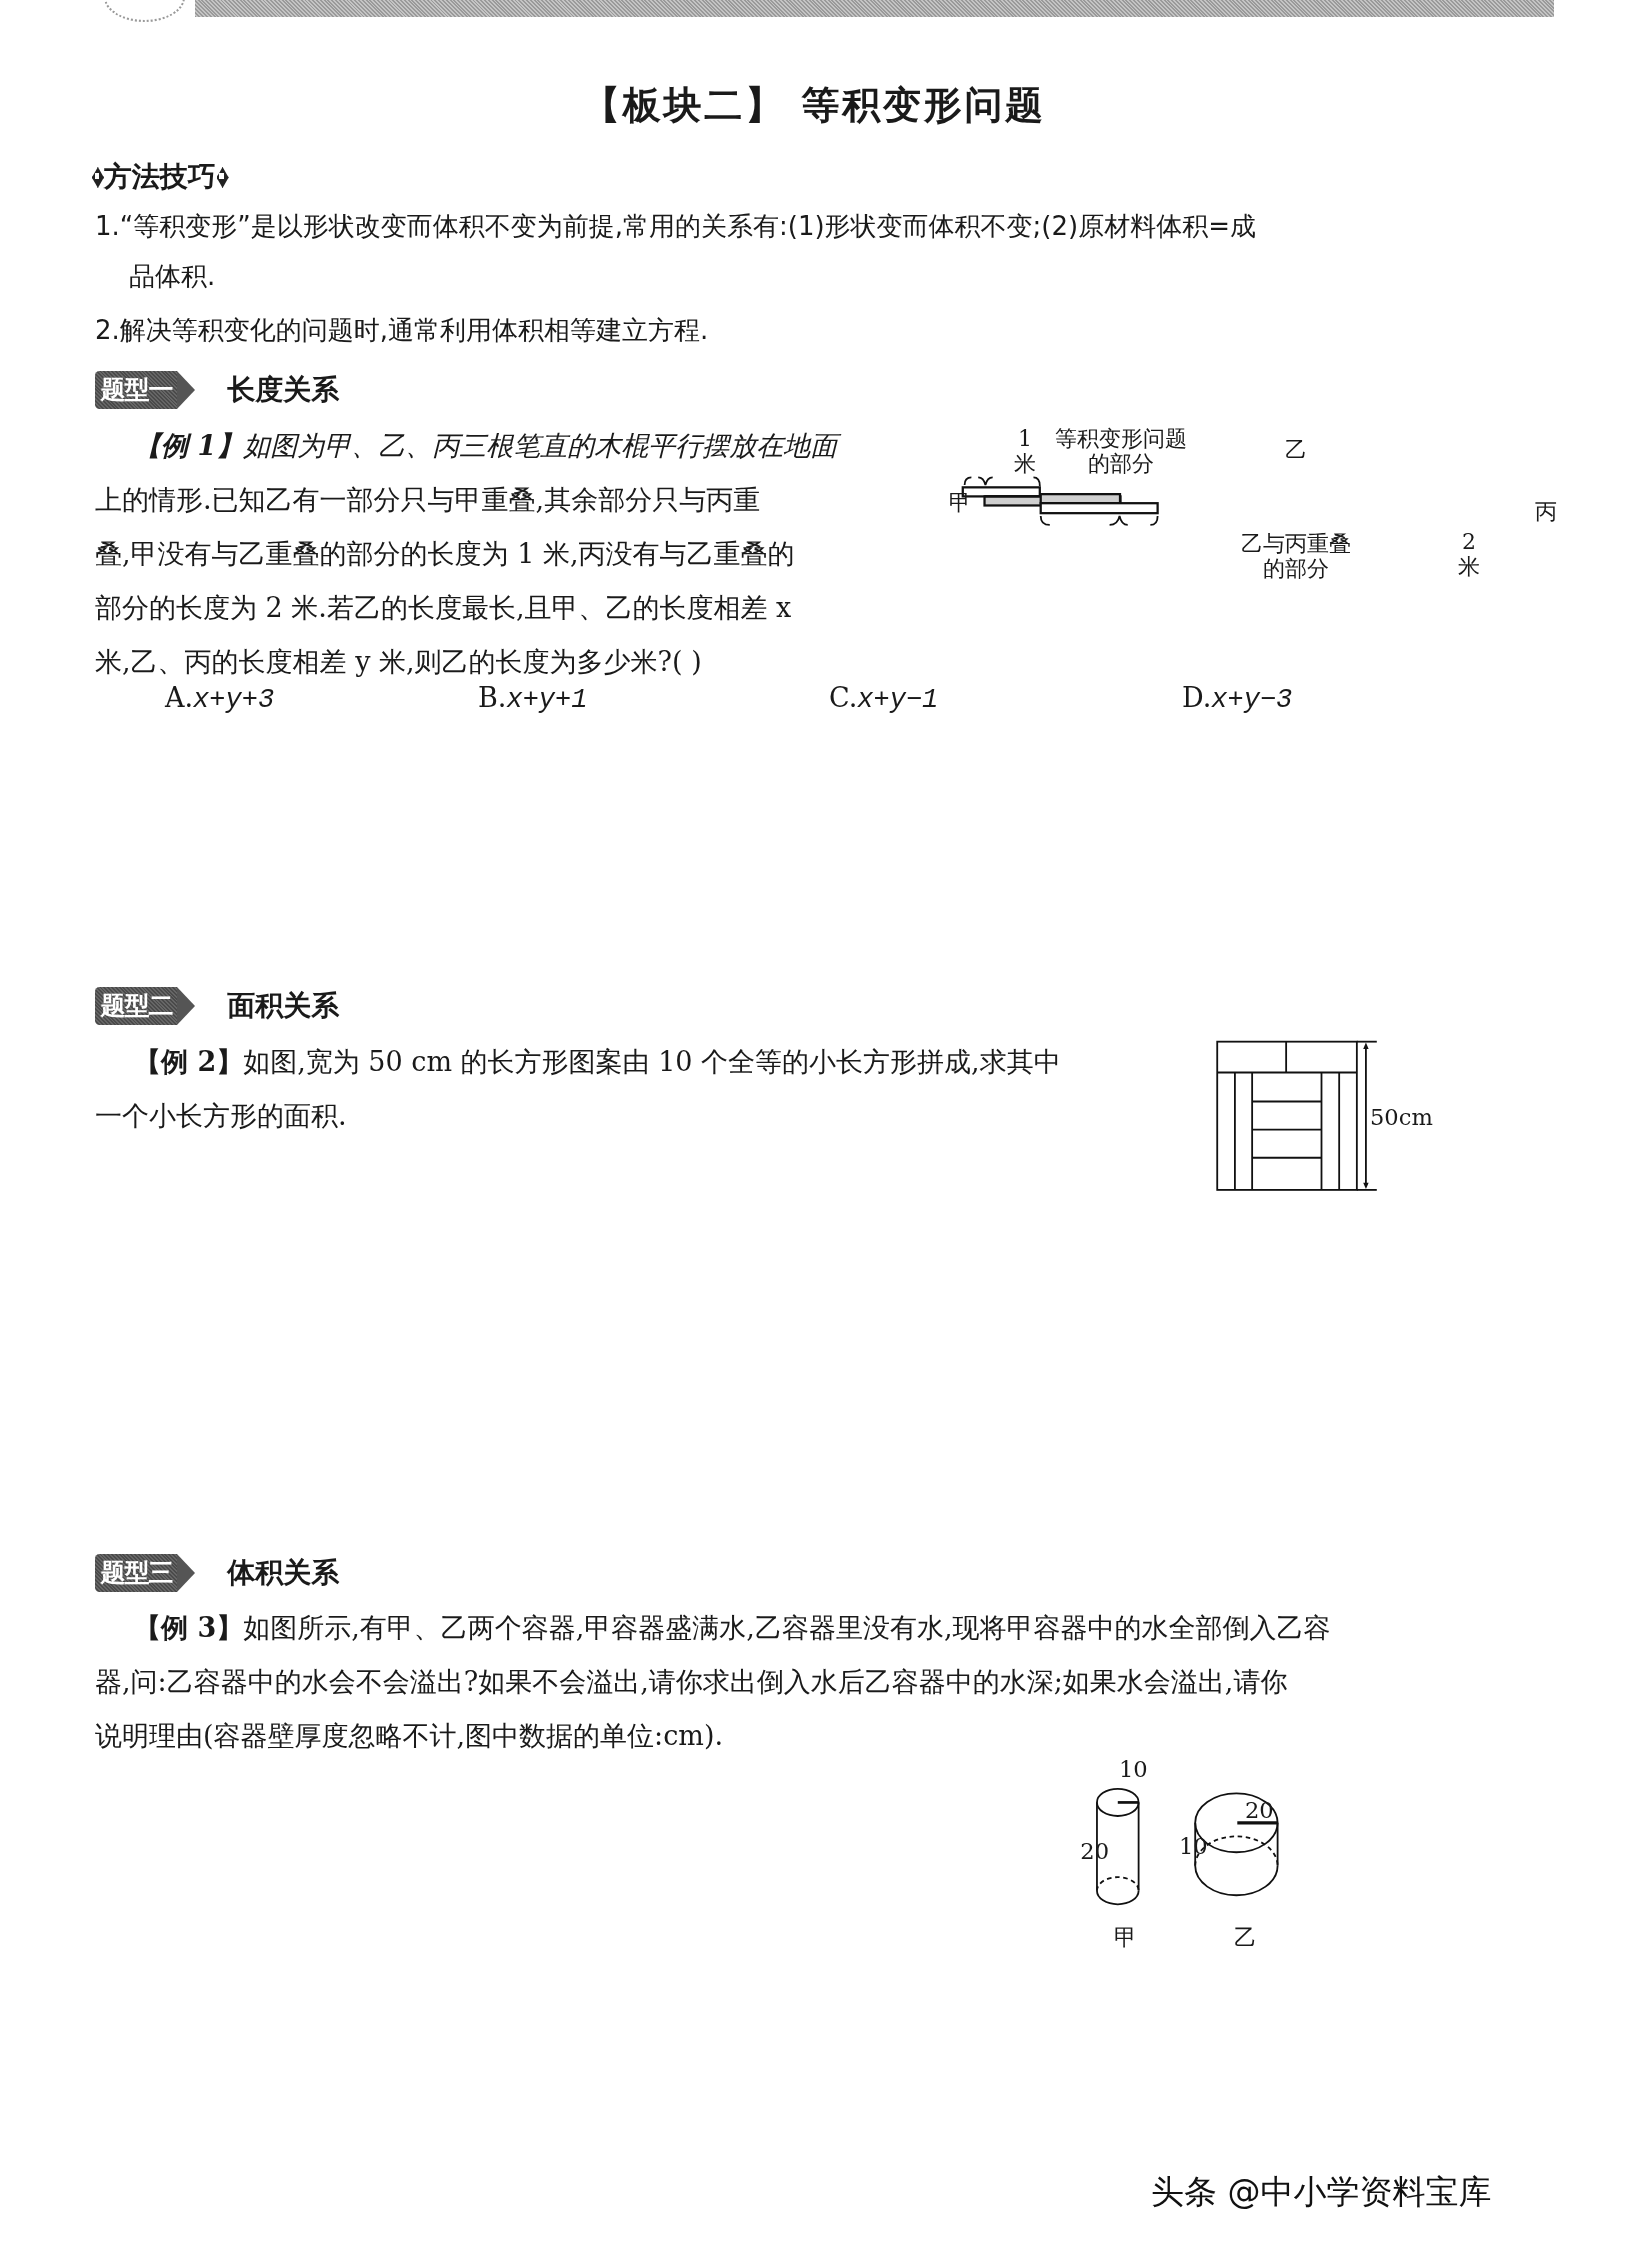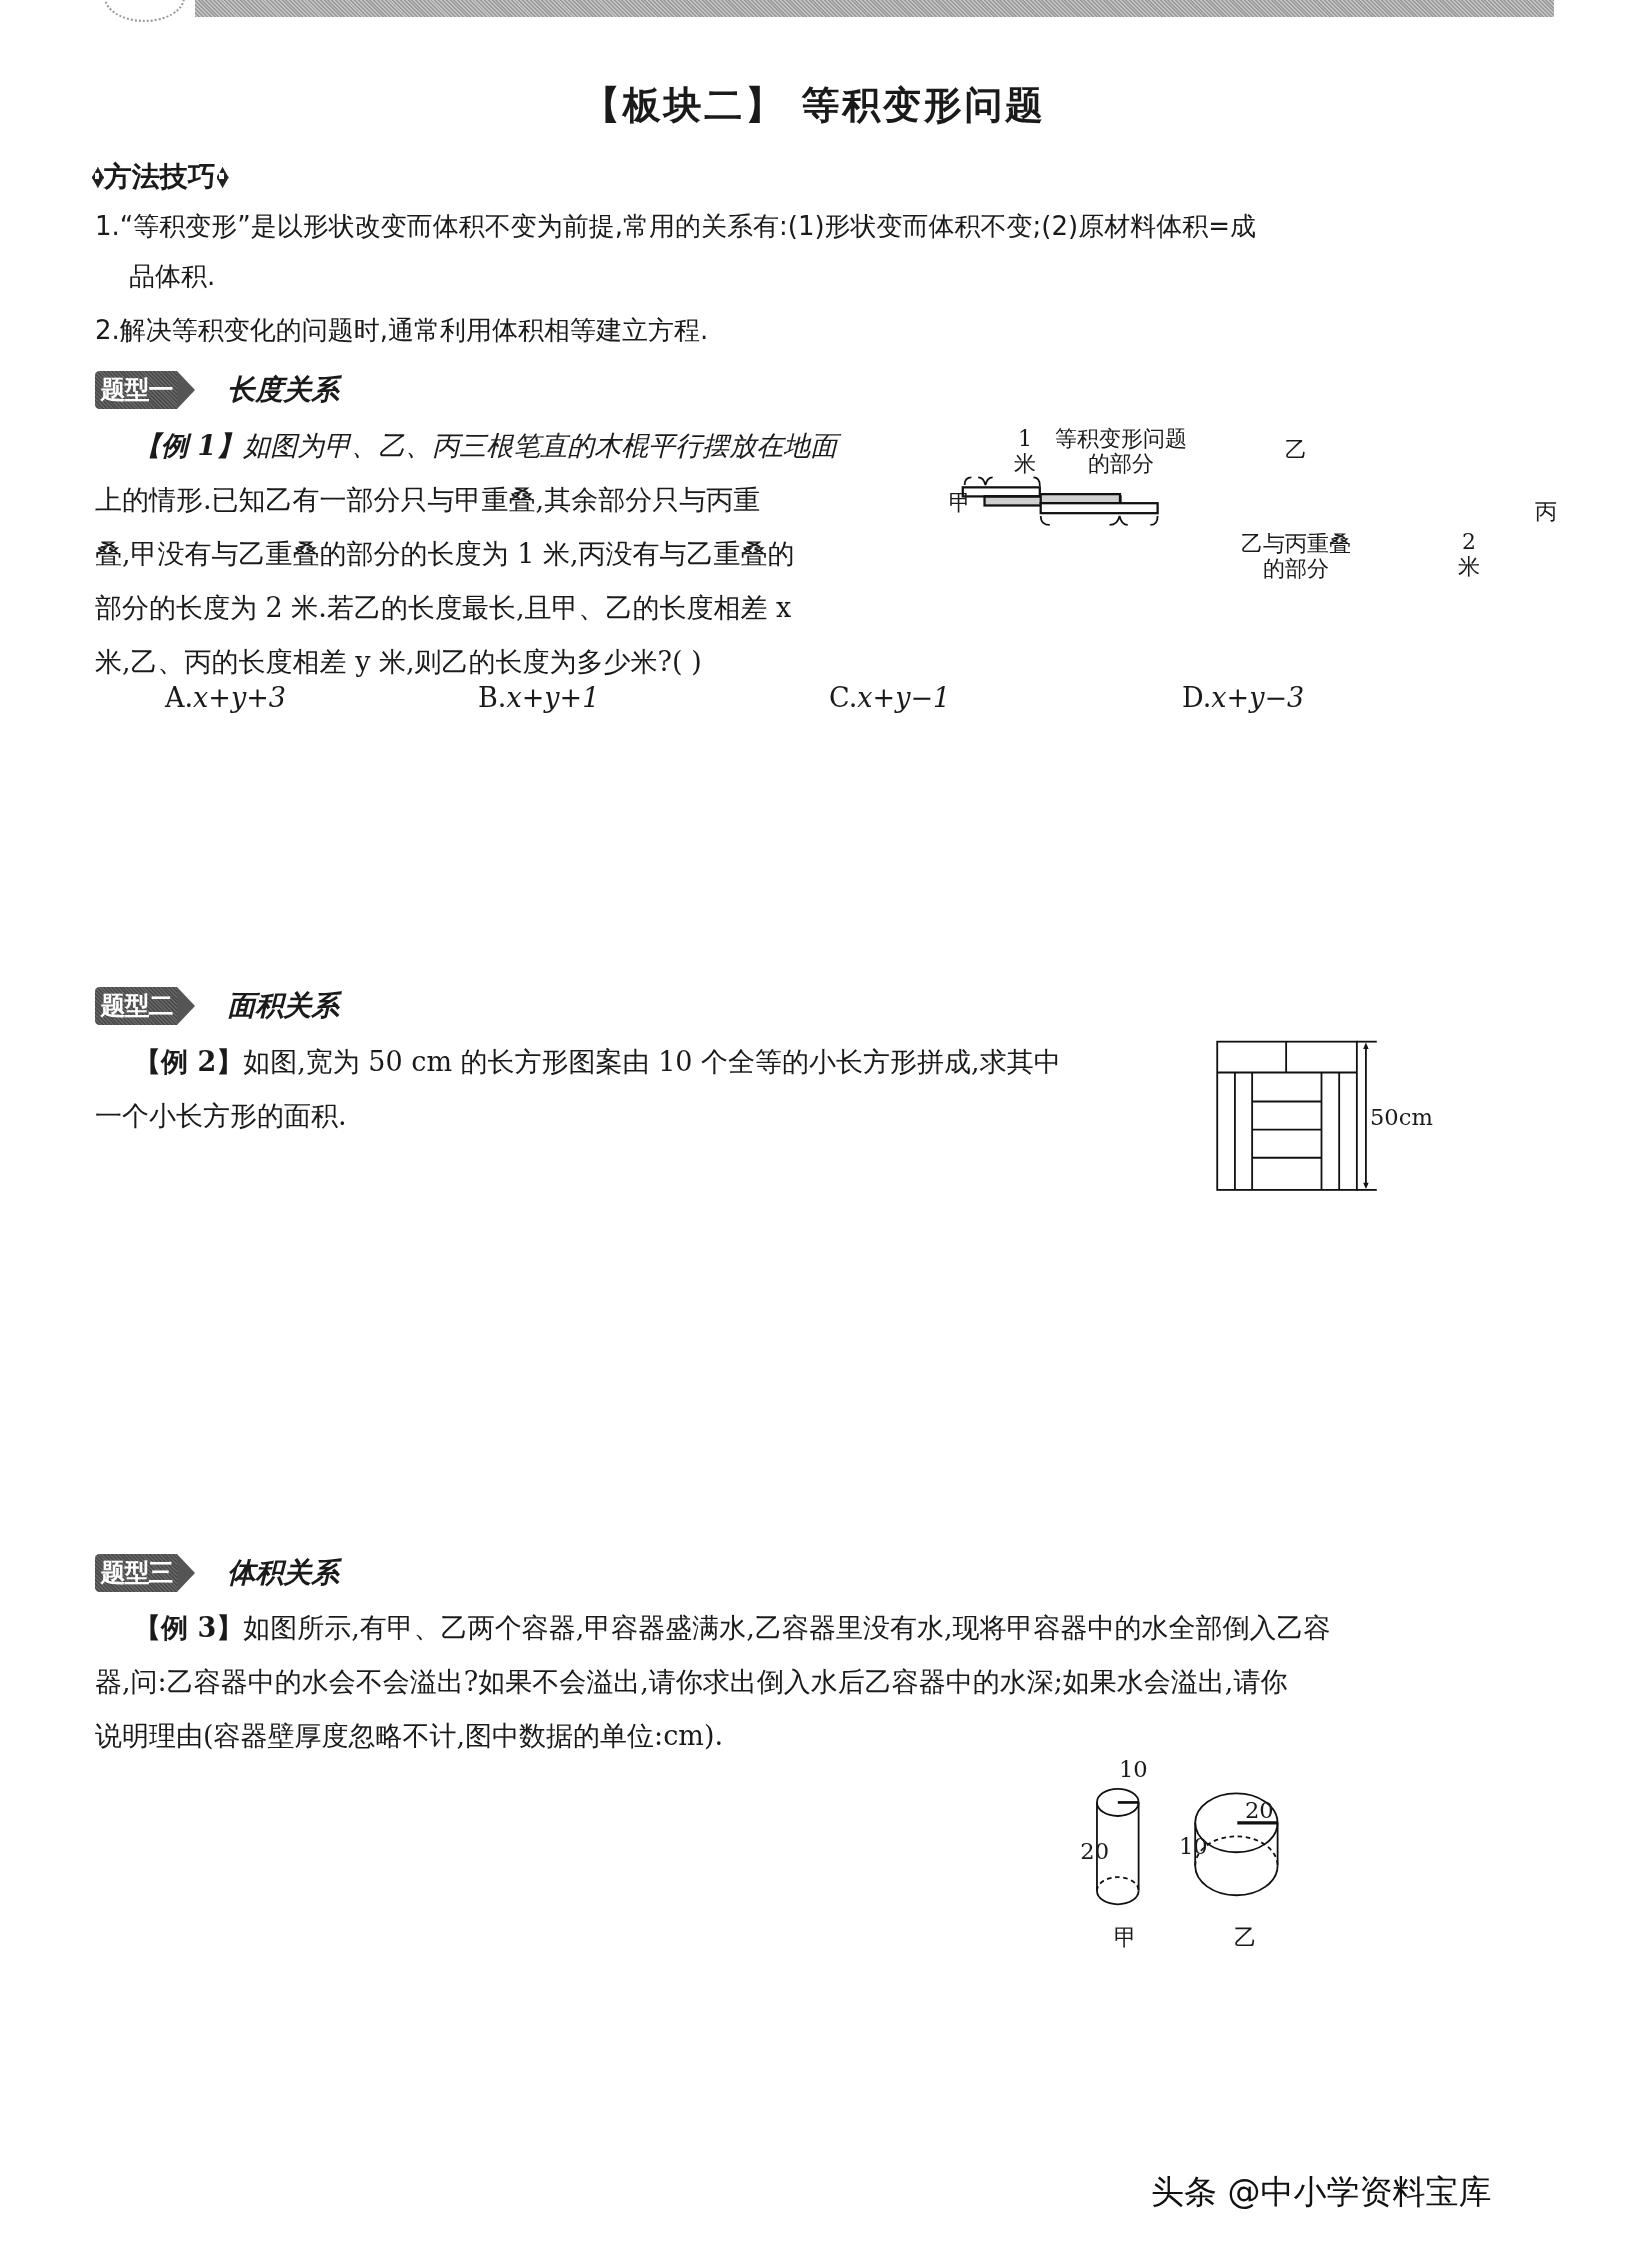--- a/index.html
+++ b/index.html
@@ -22,26 +22,26 @@
     border: 1.4px solid #222; transform: none; clip-path: polygon(50% 0, 100% 50%, 50% 100%, 0 50%); background:#222; }
   .diamond::after { content:""; position:absolute; left:3.6px; top:7.2px; width:4.5px; height:6.3px; background:#fff; }
 
   .para { font-family: "DejaVu Sans", sans-serif; font-size: 26px; line-height: 1; white-space: nowrap; text-align: right; }
 
   .tag { display:flex; align-items:center; }
   .tag-box { background: #555; color: #fff; font-family: "DejaVu Sans", sans-serif; font-weight: bold;
     font-size: 25px; height: 38px; line-height: 38px; padding: 0 4.5px 0 5.4px; border-radius: 4.5px 0 0 4.5px; letter-spacing: -0.9px;
     background-image: repeating-linear-gradient(45deg, #4a4a4a 0 1.4px, #666 1.4px 2.7px); }
   .tag-arrow { width: 0; height: 0; border-top: 19px solid transparent; border-bottom: 19px solid transparent; border-left: 18px solid #555; }
-  .tag-title { font-family: "DejaVu Sans", sans-serif; font-weight: bold; font-size: 28px; margin-left: 32px; font-style: italic; }
+  .tag-title { font-family: "DejaVu Sans", sans-serif; font-weight: bold; font-size: 28px; margin-left: 32px; }
 
   .body-text { font-family: "DejaVu Serif", serif; font-size: 27px; line-height: 54px; }
   .ex-label { font-weight: bold; }
   .option { font-family: "DejaVu Serif", serif; font-size: 27px; }
-  .option i { font-style: italic; }
+  .option i { font-style: italic; font-family: Liberation Mono, monospace; }
 
   .diagram-label { font-family: "DejaVu Serif", serif; font-size: 22px; line-height: 1.15; text-align:center; position:absolute; }
   .watermark { font-family: "DejaVu Sans", sans-serif; font-size: 33px; color: #111; }
 </style>
 </head>
 <body>
 
 <div class="abs top-ornament"></div>
 <div class="abs top-bar"></div>
 

